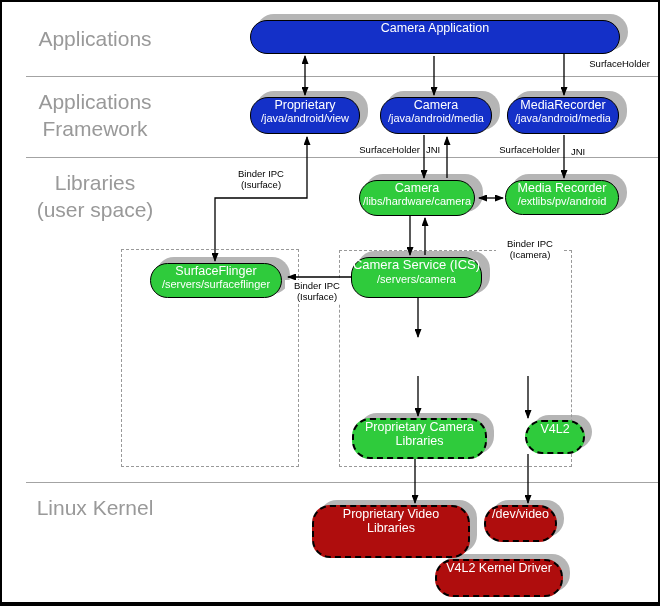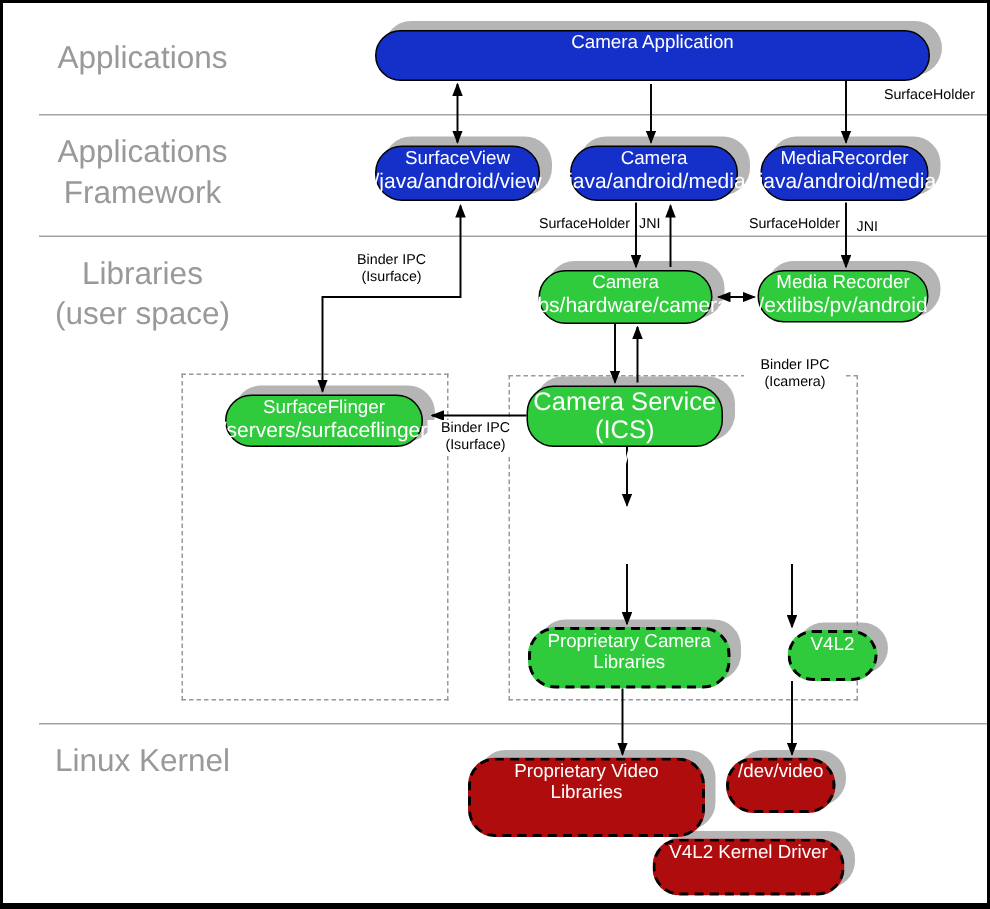--- a/index.html
+++ b/index.html
@@ -32,30 +32,30 @@
   }
   .node::before{
     content:""; position:absolute; inset:-1.6px; border-radius:inherit;
     background:var(--shadow-gray,#b5b5b5); transform:translate(7px,-5px); z-index:-1;
   }
   .blue{background:var(--app-blue,#1430C8);}
   .green{background:var(--lib-green,#2FCB3C);}
   .red{background:var(--kernel-red,#AF0D0D);}
   .hw{border-style:dashed; border-width:2px;}
   .t1{font-size:12.5px; line-height:1.12; white-space:pre-line;}
-  .t2{font-size:14px; line-height:1.05; margin-top:1px;}
+  .t2{font-size:11px; line-height:1.05; margin-top:1px;}
   .n-camera-application{left:248px; top:18px; width:370px; height:34px;}
   .n-surface-view{left:248px; top:95px; width:110px; height:37px;}
   .n-camera-java{left:378px; top:95px; width:112px; height:37px;}
   .n-media-recorder-java{left:505px; top:95px; width:112px; height:37px;}
   .n-camera-lib{left:357px; top:178px; width:116px; height:36px;}
   .n-media-recorder-lib{left:503px; top:178px; width:114px; height:35px;}
   .n-surface-flinger{left:148px; top:261px; width:132px; height:35px;}
   .n-camera-service{left:349px; top:255px; width:131px; height:41px;}
-  .n-camera-service .t1{font-size:17px;}
+  .n-camera-service .t1{font-size:13px;}
   .n-chi{left:348px; top:337px; width:208px; height:37px;}
   .n-prop-cam-libs{left:350px; top:416px; width:135px; height:41px;}
   .n-v4l2{left:523px; top:418px; width:60px; height:34px;}
   .n-prop-video-libs{left:310px; top:503px; width:158px; height:53px;}
   .n-dev-video{left:482px; top:503px; width:73px; height:37px;}
   .n-v4l2-driver{left:433px; top:557px; width:128px; height:38px;}
   
   .lbl{
     position:absolute; color:#000; font-size:9.5px; line-height:1.2;
     white-space:pre-line; text-align:center;
@@ -106,21 +106,21 @@
       <line x1="526" y1="452" x2="526" y2="501" marker-end="url(#ah)"></line>
       <polyline points="305,135 305,196 213,196 213,259" marker-start="url(#ah)" marker-end="url(#ah)"></polyline>
     </g>
   </svg>
 
   <div class="node blue n-camera-application">
     <span class="t1">Camera Application</span>
   </div>
 
   <div class="node blue n-surface-view">
-    <span class="t1">SurfaceView</span>
+    <span class="t1">Proprietary</span>
     <span class="t2">/java/android/view</span>
   </div>
 
   <div class="node blue n-camera-java">
     <span class="t1">Camera</span>
     <span class="t2">/java/android/media</span>
   </div>
 
   <div class="node blue n-media-recorder-java">
     <span class="t1">MediaRecorder</span>

